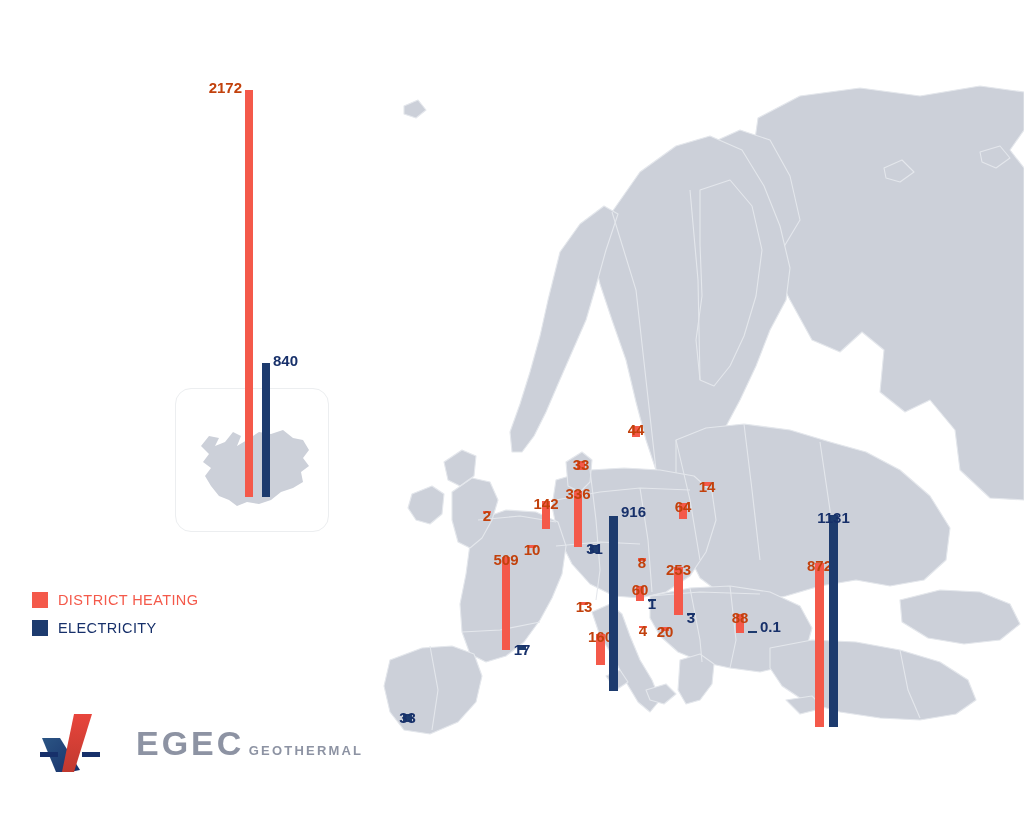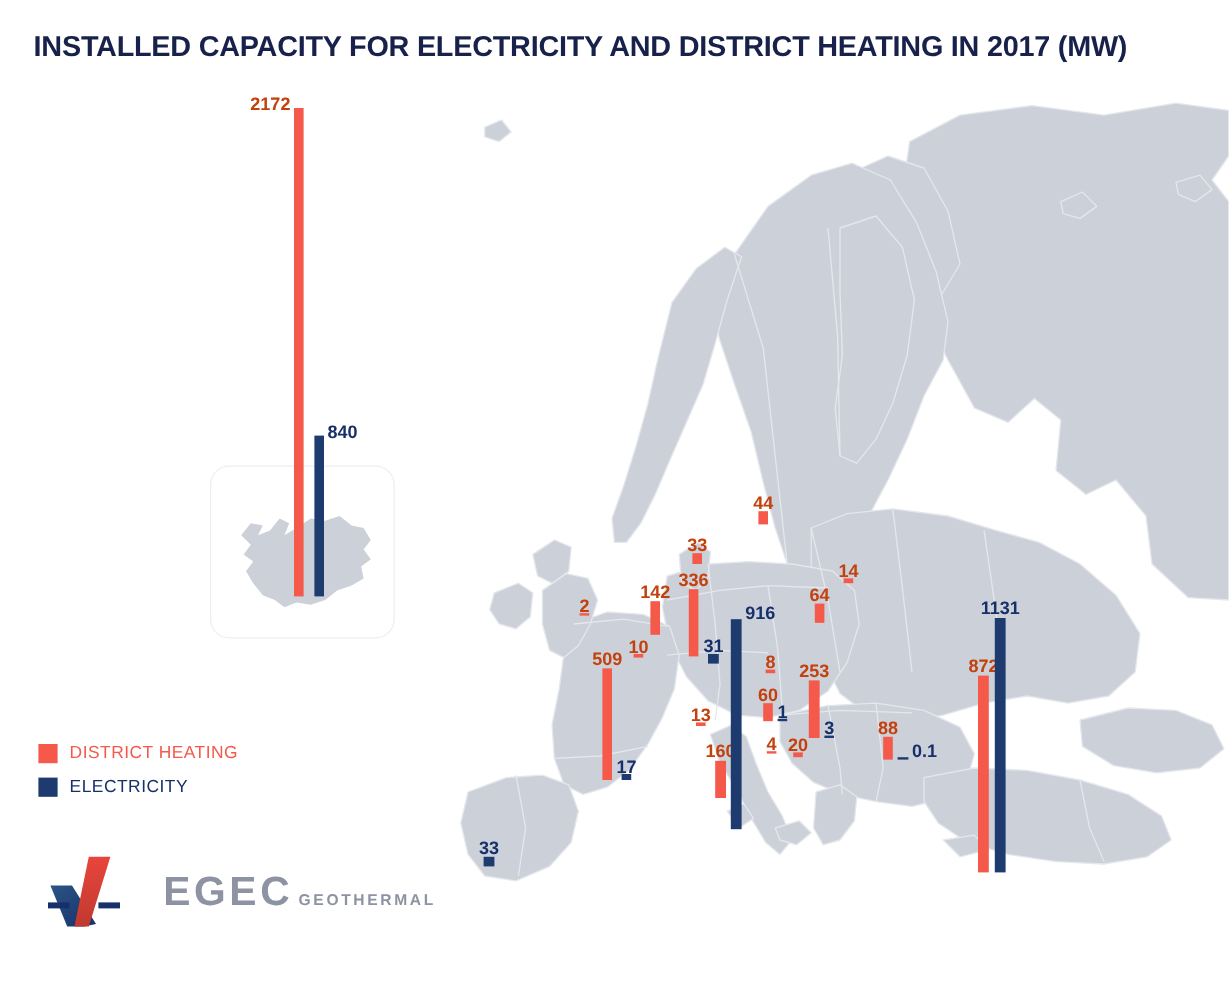--- a/index.html
+++ b/index.html
@@ -37,45 +37,44 @@
   .bar.dh  .stem { background:#f4594a; }
   .bar.el  .stem { background:#1d3b6e; }
   .bar .lbl {
     position:absolute; white-space:nowrap;
     font-size:15px; font-weight:bold; line-height:1;
   }
   .bar.dh .lbl { color:#c2410c; }
   .bar.el .lbl { color:#17306a; }
   .bar .lbl.left  { right:100%; margin-right:3px; }
   .bar .lbl.right { left:100%; margin-left:3px; }
-  .bar .lbl.above { left:50%; transform:translateX(-50%); }
-
-  
-  .legend { position:absolute; left:32px; top:620px; }
+  .bar .lbl.above { left:50%; transform:translateX(-50%);margin-top:10px; }
+
+  
+  .legend { position:absolute; left:32px; top:592px; }
   .legend-row { display:flex; align-items:center; margin-bottom:12px; }
   .legend-swatch { width:16px; height:16px; margin-right:10px; flex:0 0 auto; }
   .legend-swatch.dh { background:#f4594a; }
   .legend-swatch.el { background:#1d3b6e; }
   .legend-label { font-size:14.5px; letter-spacing:0.4px; }
   .legend-row.dh .legend-label { color:#f4594a; }
   .legend-row.el .legend-label { color:#17306a; }
 
   
   .logo { position:absolute; left:40px; top:712px; display:flex; align-items:center; }
   .logo-mark { width:84px; height:62px; flex:0 0 auto; }
   .logo-text { margin-left:12px; }
   .logo-name { font-size:34px; font-weight:bold; color:#8d93a3; letter-spacing:3px; line-height:0.95; }
   .logo-sub  { font-size:13px; font-weight:bold; color:#8d93a3; letter-spacing:2.2px; margin-top:2px; }
 </style>
 </head>
 <body>
 
 <div id="stage">
 
-  <div class="title">INSTALLED CAPACITY FOR ELECTRICITY AND DISTRICT HEATING IN 2017 (MW)</div>
 
   <div id="map-layer">
     <svg width="1024" height="819" viewBox="0 0 1024 819" xmlns="http://www.w3.org/2000/svg">
       <g fill="#ccd0d9" stroke="#e4e7ec" stroke-width="1.1" stroke-linejoin="round">
 
         <path d="M758 118 L800 96 L860 88 L920 96 L980 86 L1024 92 L1024 130 L1010 150
                  L1024 168 L1024 500 L990 498 L960 470 L955 430 L930 400 L905 412
                  L880 392 L884 350 L862 332 L840 352 L812 340 L790 300 L772 264
                  L752 236 L742 200 L752 160 Z"></path>
 

